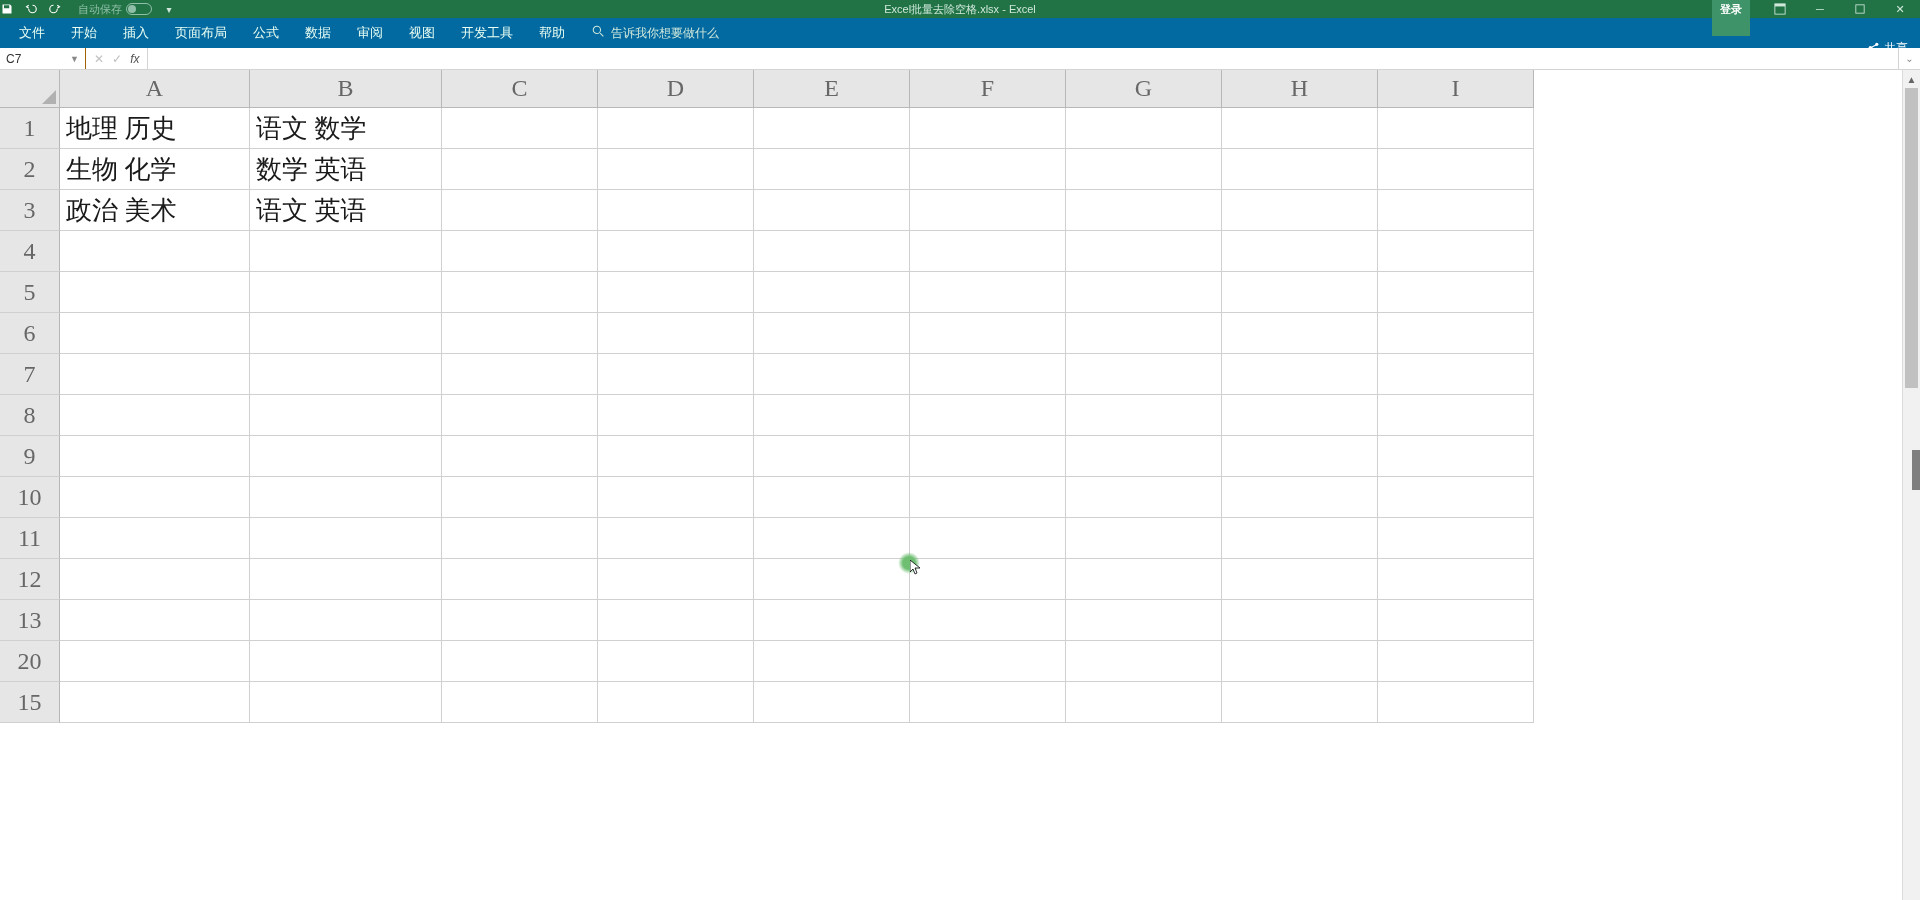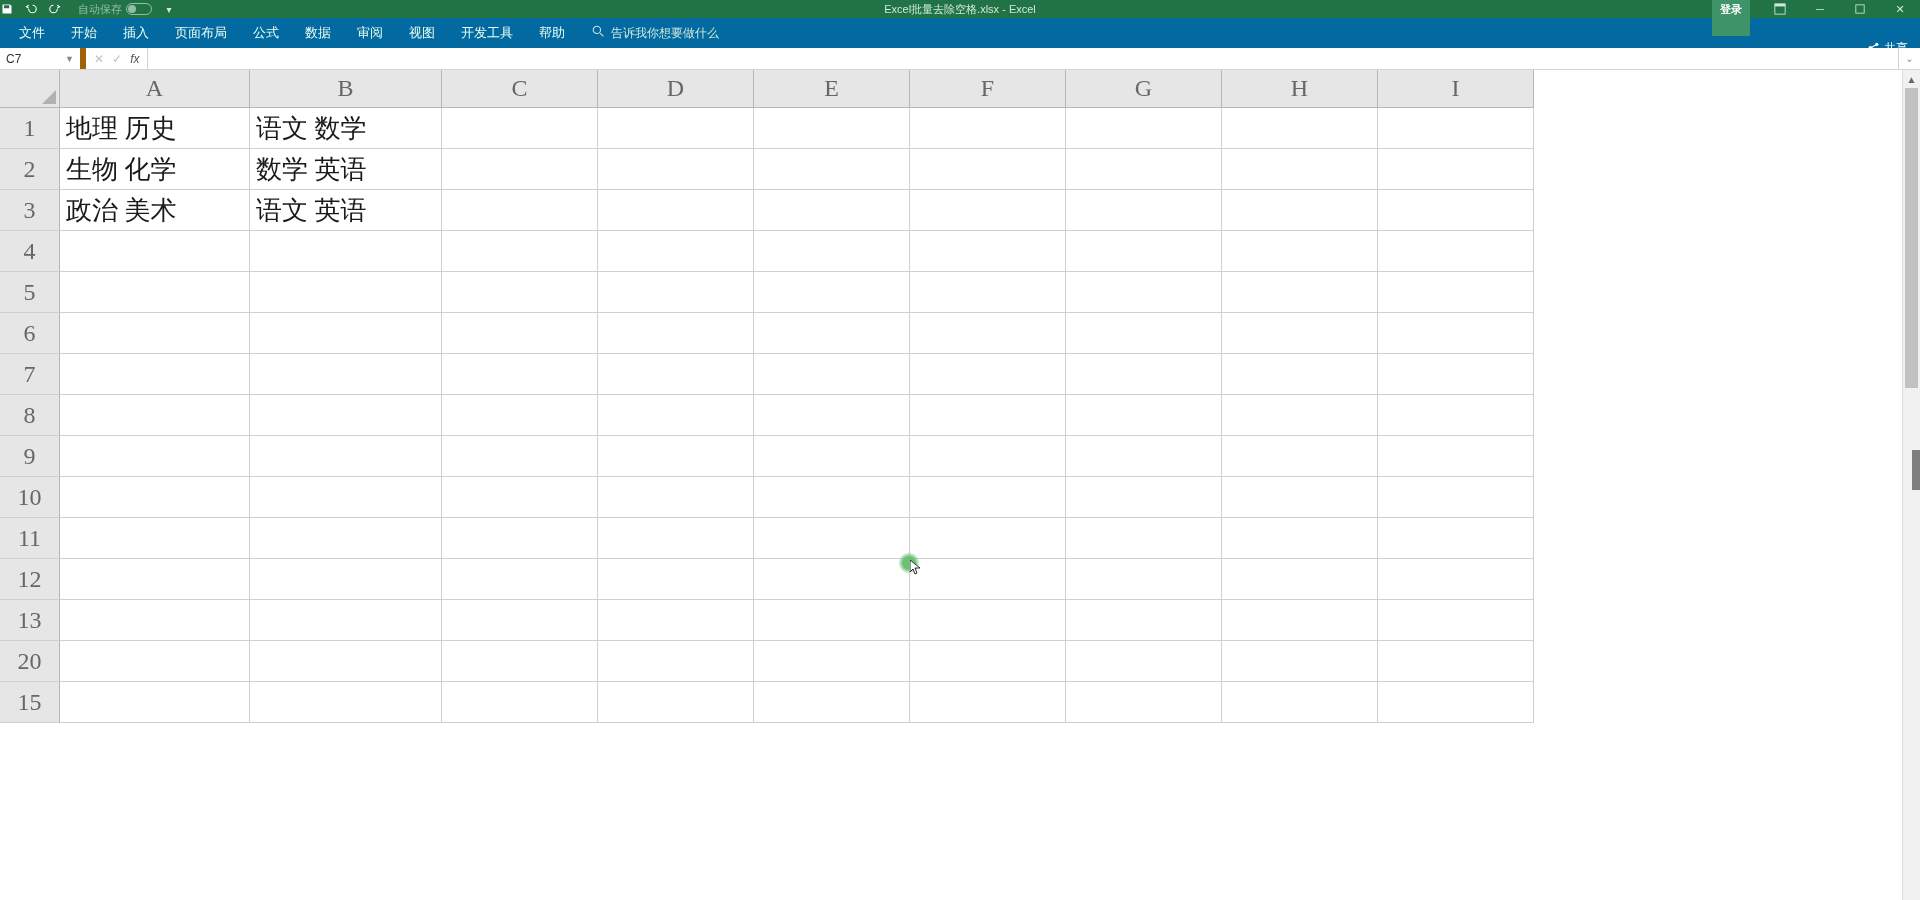--- a/index.html
+++ b/index.html
@@ -21,21 +21,21 @@
   .ribbon { height: 30px; background: #0369a1; display: flex; align-items: center; padding-left: 6px; color: #fff; }
   .rtab { padding: 0 13px; height: 30px; display: flex; align-items: center; font-size: 13px; color: #eafff3; cursor: default; }
   .rtab.file { background: transparent; }
   .tellme { display: flex; align-items: center; gap: 6px; margin-left: 14px; color: #cfe8db; font-size: 12px; }
   .share { margin-left: auto; margin-right: 12px; display: flex; align-items: center; gap: 4px; color: #fff; font-size: 12px; margin-top: 31px; }
 
   
 
   
   .fbar { height: 22px; border-bottom: 1px solid #d4d4d4; display: flex; align-items: stretch; background: #fff; }
-  .namebox { width: 86px; border-right: 6px solid #a16207; display: flex; align-items: center; padding: 0 6px; font-size: 12px; color: #333; justify-content: space-between; }
+  .namebox { width: 86px; border-right: 1px solid #a16207; display: flex; align-items: center; padding: 0 6px; font-size: 12px; color: #333; justify-content: space-between; }
   .namebox .dd { color: #888; font-size: 9px; }
   .fx-group { display: flex; align-items: center; gap: 8px; padding: 0 8px; border-right: 1px solid #d4d4d4; color: #b0b0b0; }
   .fx-group span { font-size: 12px; }
   .fx-label { color: #555; font-style: italic; font-size: 12px; }
   .formula-input { flex: 1; padding: 0 6px; font-size: 12px; display: flex; align-items: center; }
   .fbar-expand { width: 22px; border-left: 1px solid #d4d4d4; display: flex; align-items: center; justify-content: center; color: #888; font-size: 10px; }
 
   
   .grid-wrap { position: relative; height: calc(100vh - 70px); }
   .grid { display: grid; grid-template-columns: 60px 190px 192px repeat(7, 156px); position: relative; }

